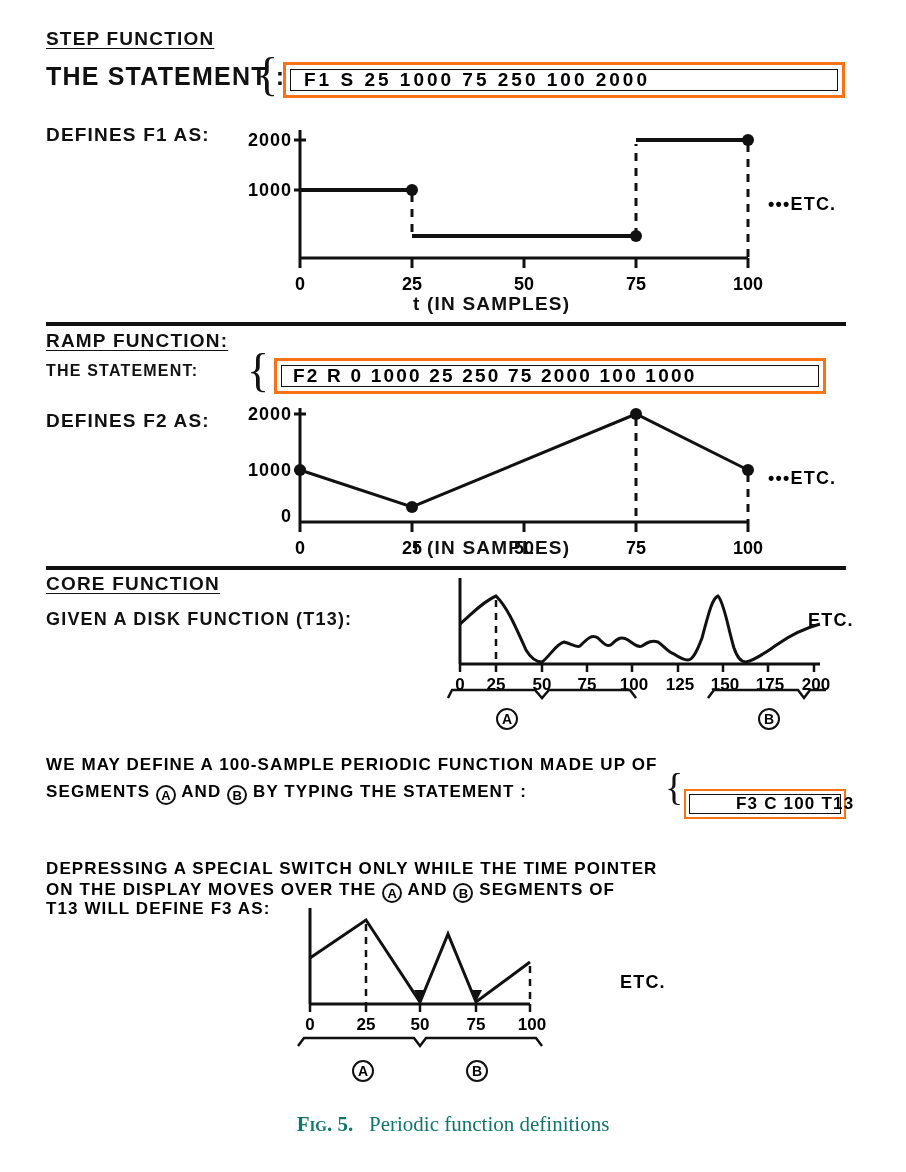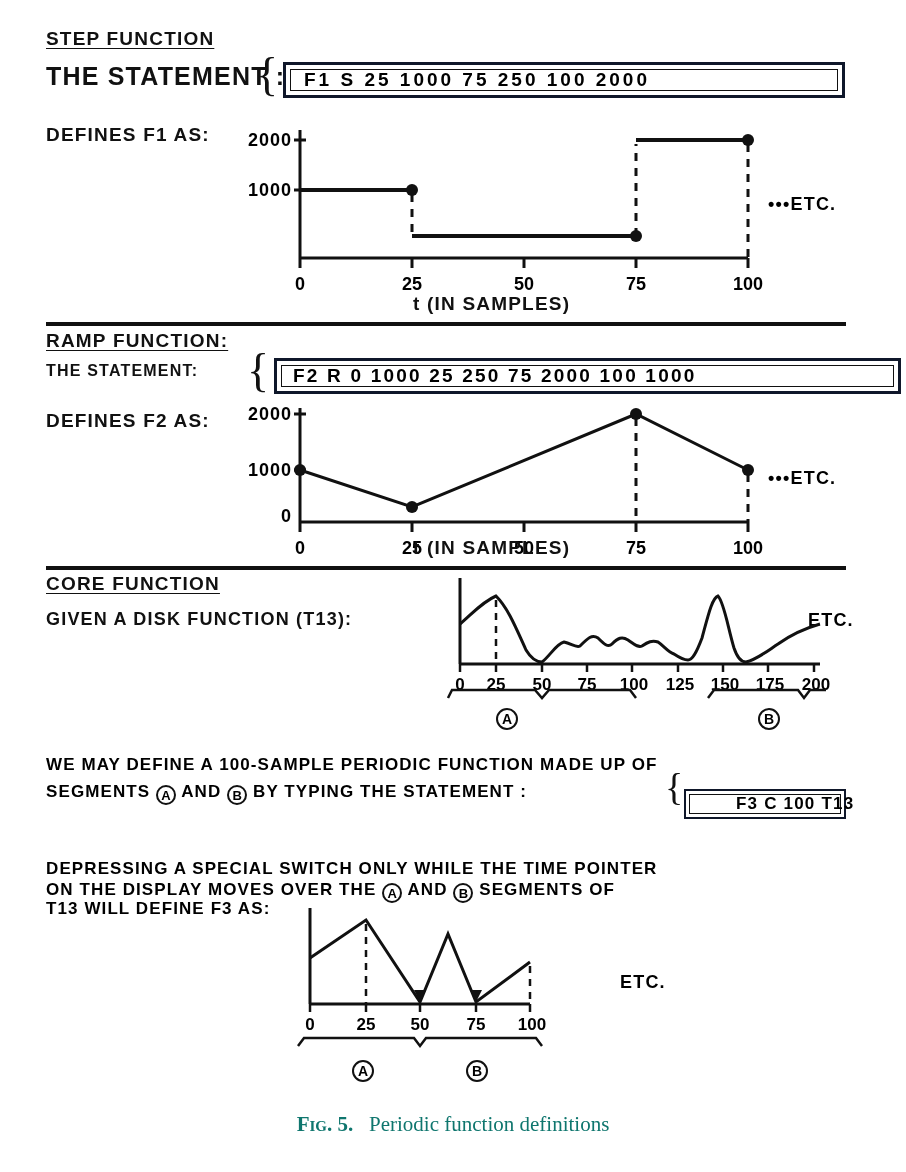--- a/index.html
+++ b/index.html
@@ -29,21 +29,21 @@
     letter-spacing: 1.2px;
     white-space: nowrap;
     color: #111;
   }
   .underline {
     text-decoration: underline;
     text-underline-offset: 3px;
   }
   .stmt-box {
     position: absolute;
-    border: 3px solid #0f172a;
+    border: 3px solid #f97316;
     box-sizing: border-box;
     display: flex;
     align-items: center;
     background: #fff;
   }
   .stmt-box.thin { border-width: 2px; }
   .stmt-inner {
     position: absolute;
     border: 1px solid #111;
     box-sizing: border-box;
@@ -180,21 +180,21 @@
   <div class="lbl" style="left:413px; top:293px; font-size:19px;">t (IN SAMPLES)</div>
 
   <div class="hrule" style="left:46px; top:322px; width:800px; height:4px;"></div>
 
   <div class="lbl underline" style="left:46px; top:330px; font-size:19px;">RAMP FUNCTION:</div>
 
   <div class="lbl" style="left:46px; top:362px; font-size:16px;">THE STATEMENT:</div>
 
   <div class="brace" style="left:247px; top:348px; font-size:46px;">{</div>
 
-  <div class="stmt-box" style="left:274px; top:358px; width:627px; height:36px;">
+  <div class="stmt-box" style="left:274px; top:358px; width:552px; height:36px;">
     <div class="stmt-inner" style="left:4px; top:4px; right:4px; bottom:4px;"></div>
     <div class="stmt-text" style="position:relative; z-index:2; padding-left:16px; letter-spacing:2.2px;">F2   R   0   1000   25   250   75   2000   100   1000</div>
   </div>
 
   <div class="lbl" style="left:46px; top:410px; font-size:19px;">DEFINES F2 AS:</div>
 
   <div class="etc" style="left:768px; top:468px; font-size:18px;">•••ETC.</div>
 
   <svg style="position:absolute; left:236px; top:398px;" width="540" height="180">
     <text x="56" y="22" text-anchor="end" font-family="Liberation Sans, sans-serif" font-size="18" font-weight="bold" letter-spacing="1">2000</text>

